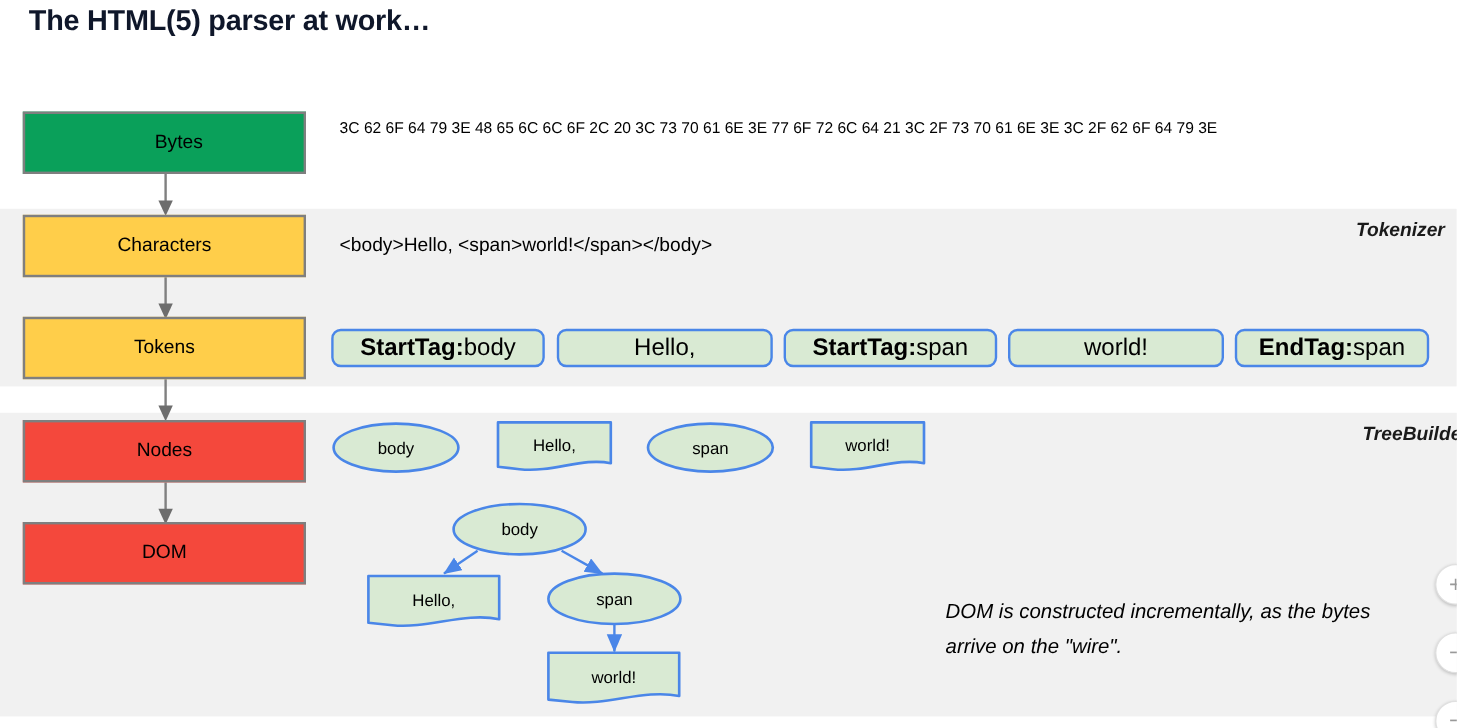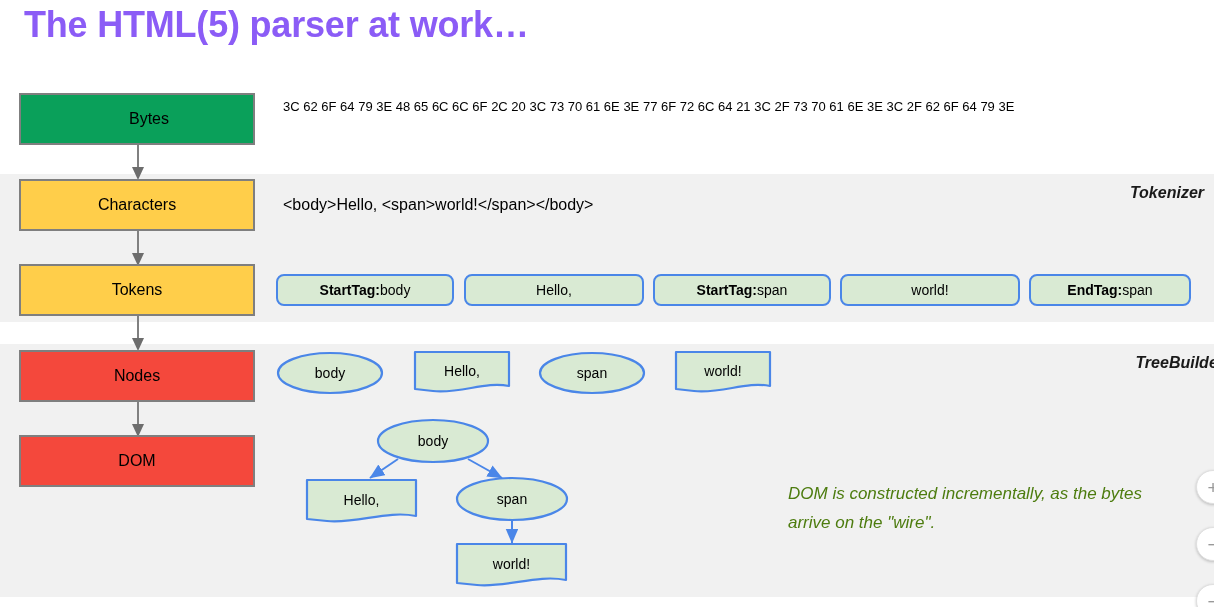--- a/index.html
+++ b/index.html
@@ -14,23 +14,23 @@
     overflow: hidden;
     font-family: "Liberation Sans", sans-serif;
     -webkit-font-smoothing: antialiased;
   }
 
   
   .slide-title {
     position: absolute;
     left: 24px;
     top: 4px;
-    font-size: 36px;
+    font-size: 24px;
     font-weight: bold;
-    color: #8b5cf6;
+    color: #0f172a;
     letter-spacing: -0.2px;
     white-space: nowrap;
   }
 
   
   .band {
     position: absolute;
     left: 0;
     width: 1214px;
     background: #f1f1f1;
@@ -111,21 +111,21 @@
     position: absolute;
     top: 274px;
     height: 32px;
     background: #d9ead3;
     border: 2px solid #4a86e8;
     border-radius: 8px;
     box-sizing: border-box;
     display: flex;
     align-items: center;
     justify-content: center;
-    font-size: 14px;
+    font-size: 20px;
     color: #000000;
     white-space: nowrap;
   }
   .token-chip b { font-weight: bold; }
 
   
   .node-shape {
     position: absolute;
     display: flex;
     align-items: center;
@@ -159,26 +159,26 @@
     position: absolute;
     left: 0;
     top: 0;
     overflow: visible;
   }
 
   
   #dom-caption {
     position: absolute;
     left: 788px;
-    top: 479px;
+    top: 495px;
     width: 380px;
     font-size: 17px;
     font-style: italic;
     line-height: 29px;
-    color: #4d7c0f;
+    color: #000000;
   }
 
   
   .zoom-ctrl {
     position: absolute;
     left: 1196px;
     width: 34px;
     height: 34px;
     border-radius: 50%;
     background: #ffffff;

